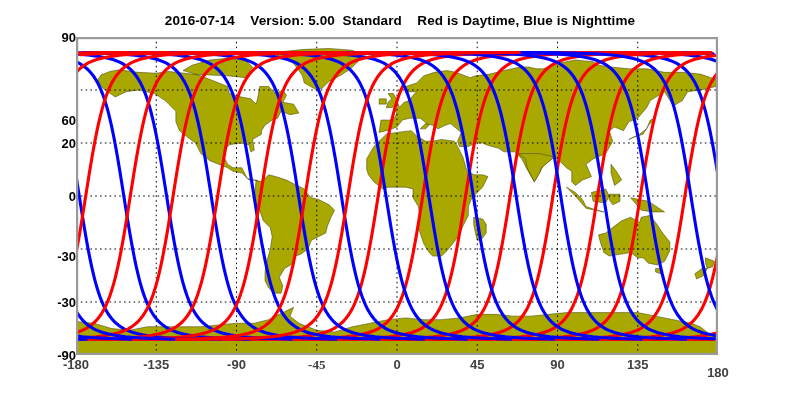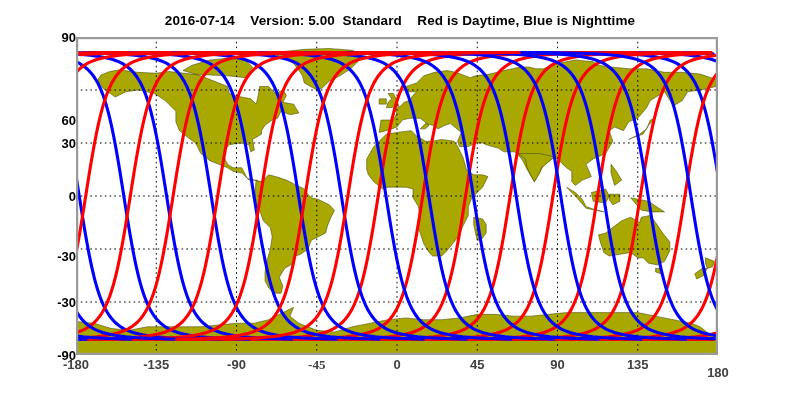--- a/index.html
+++ b/index.html
@@ -116,21 +116,21 @@
         </g>
       <rect class="frame" x="1.1" y="1.1" width="639.8" height="315.8"></rect>
     </svg>
   </div>
 
   <div id="yticks">
       <div class="ytick" style="top: 355px;">-90</div>
       <div class="ytick" style="top: 302px;">-30</div>
       <div class="ytick" style="top: 256px;">-30</div>
       <div class="ytick" style="top: 196px;">0</div>
-      <div class="ytick" style="top: 143px;">30</div>
+      <div class="ytick" style="top: 143px;">20</div>
       <div class="ytick" style="top: 76px; margin-top: 44px;">60</div>
       <div class="ytick" style="top: 37px;">90</div>
     </div>
   <div id="xticks">
       <div class="xtick" style="left: 76px;">-180</div>
       <div class="xtick" style="left: 156.25px;">-135</div>
       <div class="xtick" style="left: 236.5px;">-90</div>
       <div class="xtick" style="left: 316.75px; font-family: Liberation Serif, serif;">-45</div>
       <div class="xtick" style="left: 397px;">0</div>
       <div class="xtick" style="left: 477.25px;">45</div>

